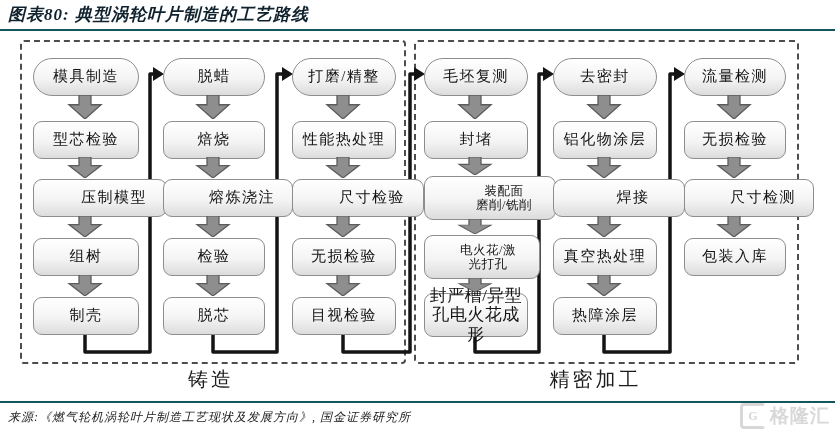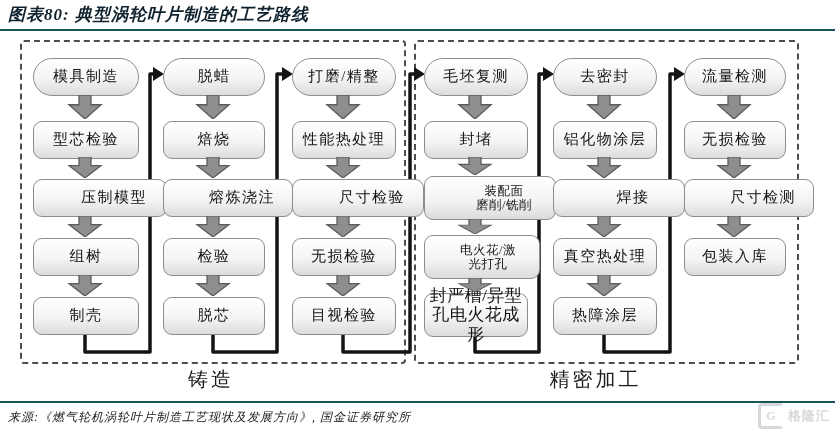--- a/index.html
+++ b/index.html
@@ -52,21 +52,21 @@
   }
   .watermark{
     position:absolute;right:5px;top:403px;display:flex;align-items:center;gap:4px;
     color:#d8d8d8;z-index:3;
   }
   .wm-logo{
     width:20px;height:20px;border:3px solid #d8d8d8;border-radius:4px;
     border-right-color:transparent;display:flex;align-items:center;justify-content:center;
     font-weight:bold;font-size:12px;color:#d8d8d8;
   }
-  .wm-text{font-size:13px;font-weight:bold;letter-spacing:1px;}
+  .wm-text{font-size:19px;font-weight:bold;letter-spacing:1px;}
 </style>
 </head>
 <body>
 
 <div class="stage">
 
   <div class="fig-title">图表80: 典型涡轮叶片制造的工艺路线</div>
   <div class="title-rule"></div>
 
   <div class="dash-frame frame-a"></div>

